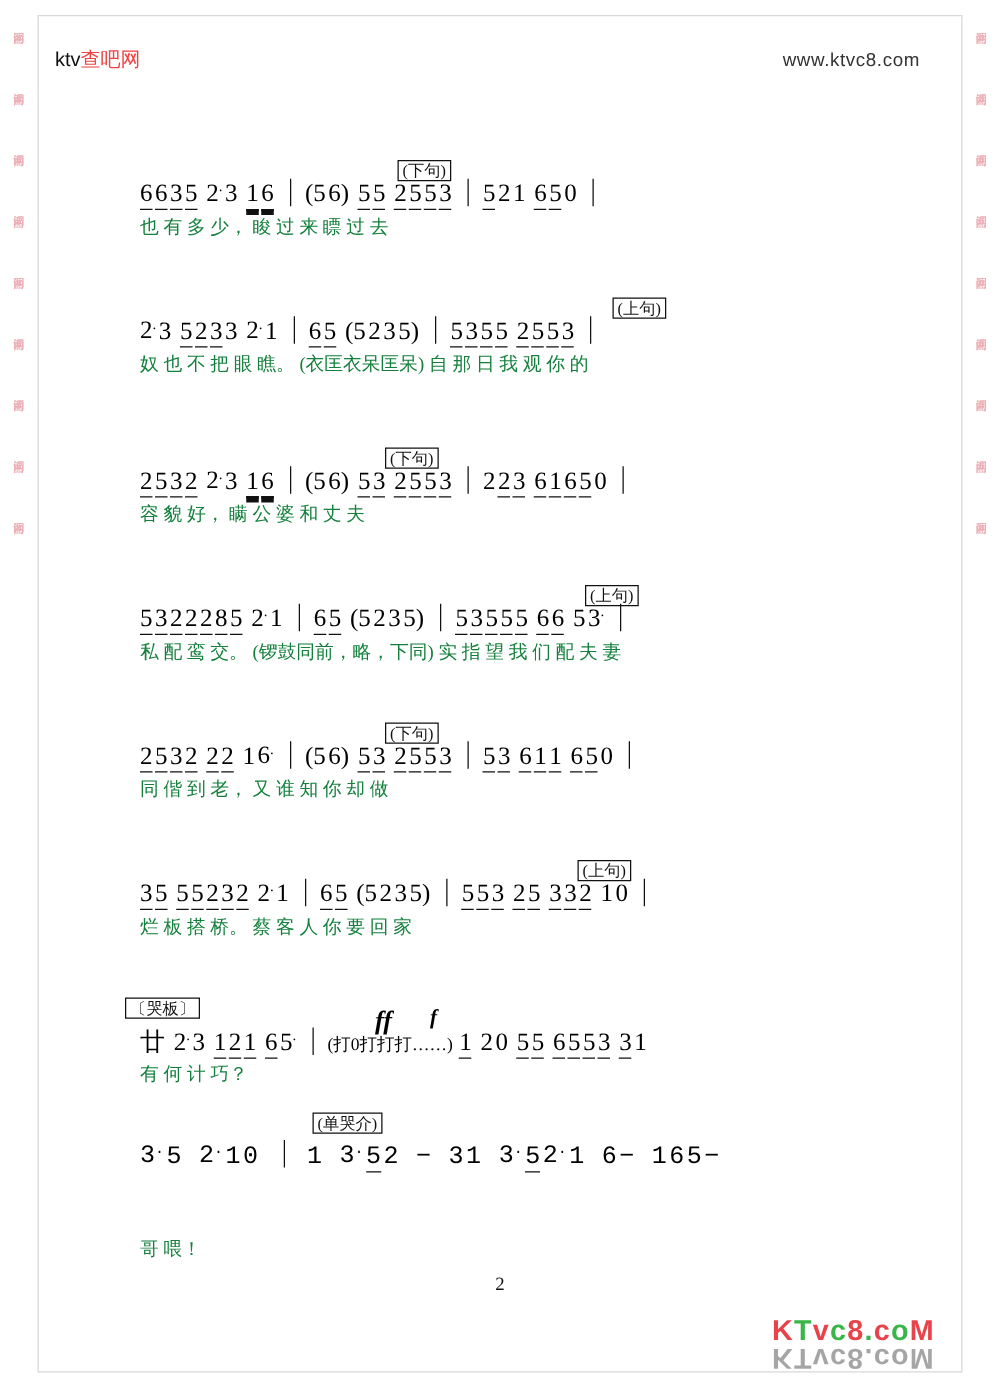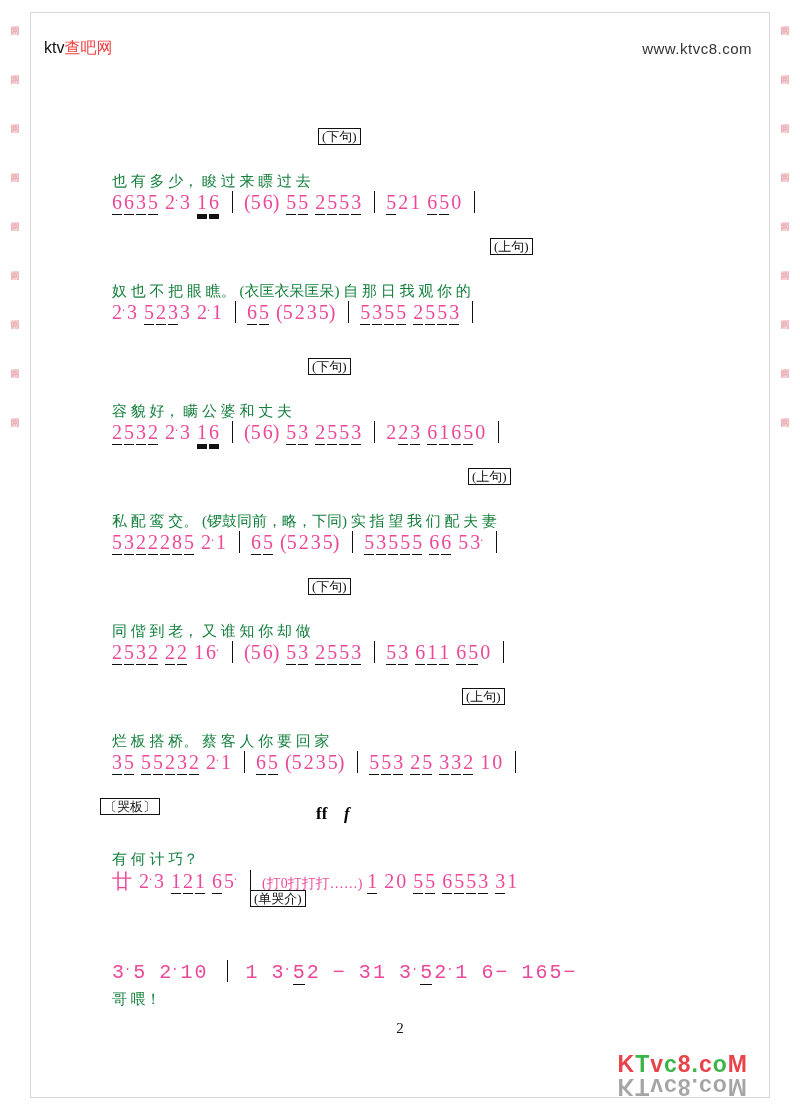--- a/index.html
+++ b/index.html
@@ -34,42 +34,41 @@
     opacity:.85;
   }
   
   .hdr-left{
     position:absolute;left:44px;top:38px;
     font-family:"Liberation Sans", sans-serif;
     font-size:16px;color:#111;
   }
   .hdr-left .red{color:#ef4444;}
   .hdr-right{
-    position:absolute;right:48px;top:40px;
+    position:absolute;right:64px;top:40px;
     font-family:"Liberation Sans", sans-serif;
     font-size:15px;color:#333;letter-spacing:.5px;
   }
   
   .system{position:absolute;left:0;width:800px;}
   .tag{
     position:absolute;
     font-size:13px;color:#111;
     border:1px solid #111;
     padding:0 3px;
     background:#fff;
     white-space:nowrap;
     line-height:15px;
   }
   .notes{
     position:absolute;left:112px;top:14px;
     font-family:"Liberation Serif", serif;
-    font-size:20px;color:#ec4899;
+    font-size:20px;color:#000000;
     white-space:nowrap;
     letter-spacing:0px;
-    margin-top:48px;
   }
   .lyrics{
     position:absolute;left:112px;top:44px;
     font-size:15px;color:#15803d;
     white-space:nowrap;
   }
   .n{display:inline-block;position:relative;margin-right:2px;}
   .u1{border-bottom:1.5px solid #111;}
   .u2{box-shadow:0 2px 0 0 #111, 0 5px 0 0 #111;}
   .sm{font-size:12px;vertical-align:super;}
@@ -229,21 +228,21 @@
     <span class="n u1">2</span><span class="n u1">5</span>
     <span class="n u1">3</span><span class="n u1">3</span><span class="n u1">2</span>
     <span class="n">1</span><span class="n">0</span>
     <span class="bar"></span>
   </div>
   <div class="lyrics">烂 板    搭  桥。            蔡 客  人 你 要 回  家</div>
 </div>
 
 <div class="system" style="top:798px;">
   <div class="tag" style="left:100px;top:0;">〔哭板〕</div>
-  <div style="position:absolute;left:316px;top:6px;font-weight:bold;font-size:17px;">ff</div>
+  <div style="position:absolute;left:300px;top:6px;font-style:italic;font-weight:bold;font-size:21px;">ff</div>
   <div style="position:absolute;left:344px;top:6px;font-style:italic;font-weight:bold;font-size:17px;">f</div>
   <div class="notes" style="top:22px;text-align:center;">
     <span class="n">廿</span>
     <span class="n">2<span class="sm">.</span></span><span class="n">3</span>
     <span class="n u1">1</span><span class="n u1">2</span><span class="n u1">1</span>
     <span class="n u1">6</span><span class="n">5<span class="sm">.</span></span>
     <span class="bar"></span>
     <span style="font-size:14px;">(打0打打打……)</span>
     <span class="n u1">1</span>
     <span class="n">2</span><span class="n">0</span>

